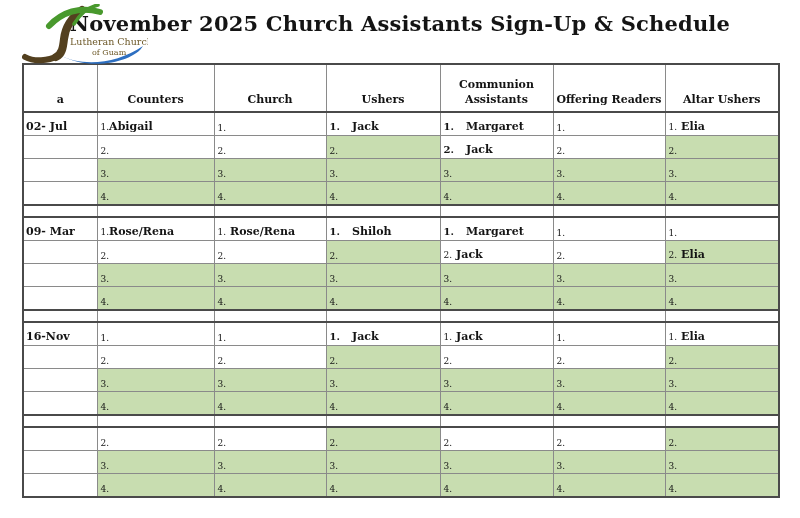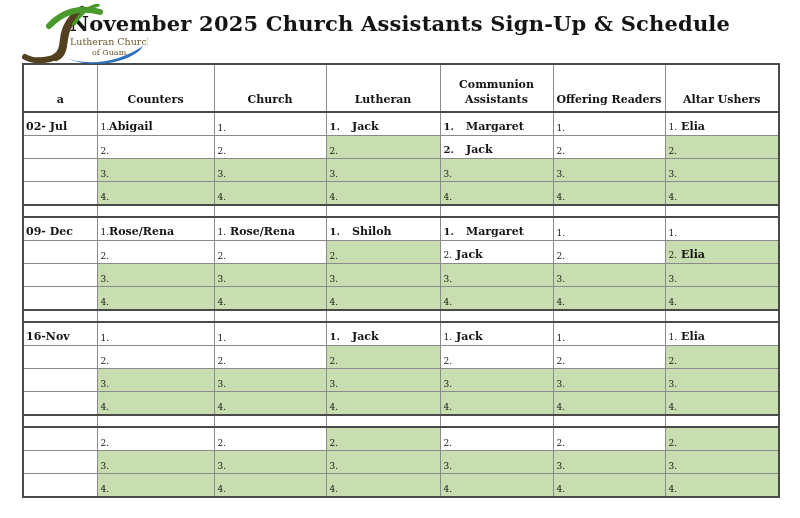--- a/index.html
+++ b/index.html
@@ -56,21 +56,21 @@
       <col style="width:114px">
         <col style="width:113px">
         <col style="width:112px">
       <col style="width:114px">
     </colgroup>
     <thead>
         <tr>
           <th>a</th>
           <th>Counters</th>
           <th>Church</th>
-          <th>Lutheran</th>
+          <th>Ushers</th>
           <th>Communion Assistants</th>
           <th>Offering Readers</th>
           <th>Altar Ushers</th>
         </tr>
       </thead>
     <tbody>
         <tr class="block-start">
           <td class="date">02- Jul</td>
           <td class="slot"><span class="num">1.</span><span class="name gap0">Abigail</span></td>
           <td class="slot"><span class="num">1.</span></td>
@@ -109,21 +109,21 @@
         <tr class="sep">
           <td></td>
           <td></td>
           <td></td>
           <td></td>
           <td></td>
           <td></td>
           <td></td>
         </tr>
         <tr class="block-start">
-          <td class="date">09- Dec</td>
+          <td class="date">09- Mar</td>
           <td class="slot"><span class="num">1.</span><span class="name gap0">Rose/Rena</span></td>
           <td class="slot"><span class="num">1.</span><span class="name gap1">Rose/Rena</span></td>
           <td class="slot"><span class="num bold">1.</span><span class="name gap3">Shiloh</span></td>
           <td class="slot"><span class="num bold">1.</span><span class="name gap3">Margaret</span></td>
           <td class="slot"><span class="num">1.</span></td>
           <td class="slot"><span class="num">1.</span></td>
         </tr>
         <tr>
           <td class="date"></td>
           <td class="slot"><span class="num">2.</span></td>

